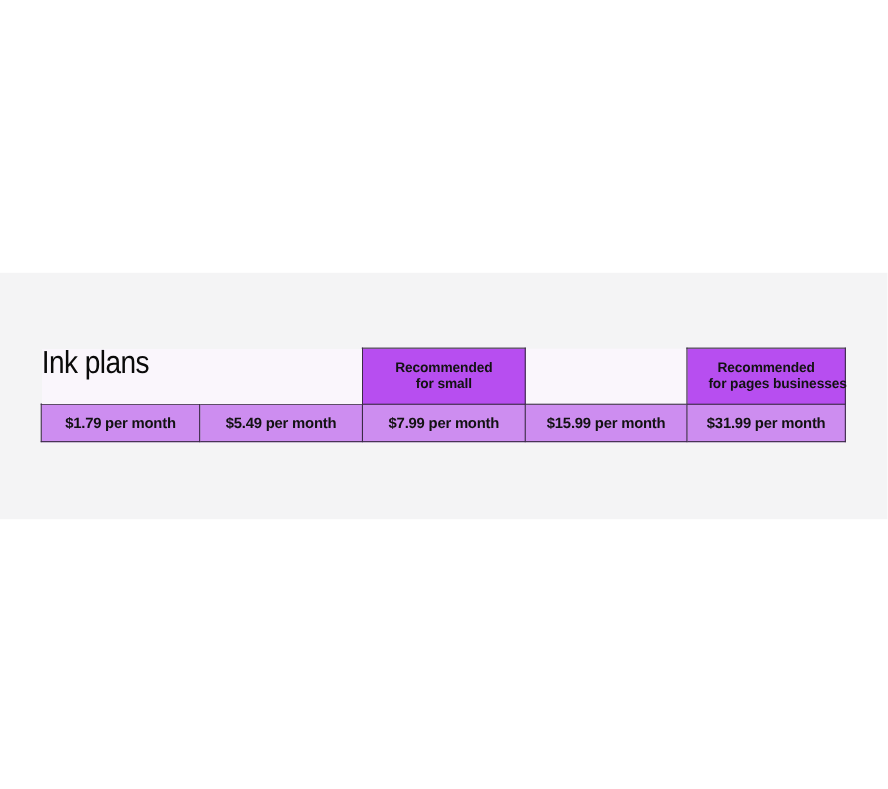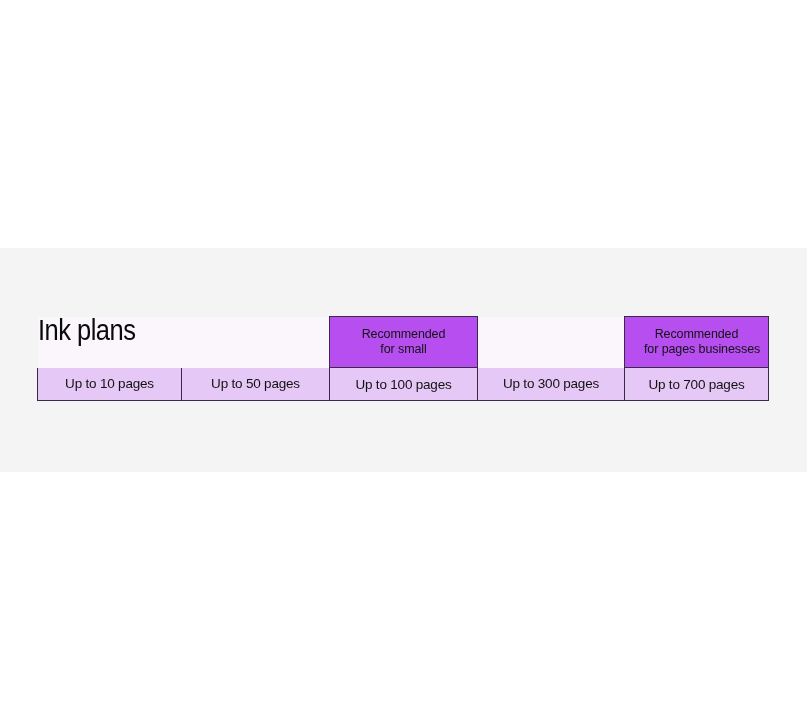--- a/index.html
+++ b/index.html
@@ -71,20 +71,21 @@
     white-space: nowrap;
   }
 
   .badge-cell {
     background: #b74ef0 !important;
     border: 1.5px solid #3a2a45 !important;
     font-size: 12.5px;
     line-height: 15px;
     letter-spacing: -0.1px;
     padding: 2px 19px !important;
+    font-weight: bold;
   }
   .badge-cell .badge-line {
     display: block;
     white-space: nowrap;
   }
 
   
   .row-price td {
     height: 33px;
     background: #cd8df0;
@@ -130,22 +131,22 @@
       <span class="badge-line">Recommended</span>
       <span class="badge-line">for small</span>
     </td>
     <td></td>
     <td class="badge-cell">
       <span class="badge-line">Recommended</span>
       <span class="badge-line">for pages businesses</span>
     </td>
   </tr>
 
+  <tr class="row-price">
+    <td>$1.79 per month</td>
+    <td>$5.49  per month</td>
+    <td>$7.99 per month</td>
+    <td>$15.99 per month</td>
+    <td>$31.99 per month</td>
+  </tr>
 
-  <tr class="row-pages">
-    <td>Up to 10 pages</td>
-    <td>Up to 50 pages</td>
-    <td>Up to 100 pages</td>
-    <td>Up to 300 pages</td>
-    <td>Up to 700 pages</td>
-  </tr>
 </tbody>
   </table>
 
 </body></html>

